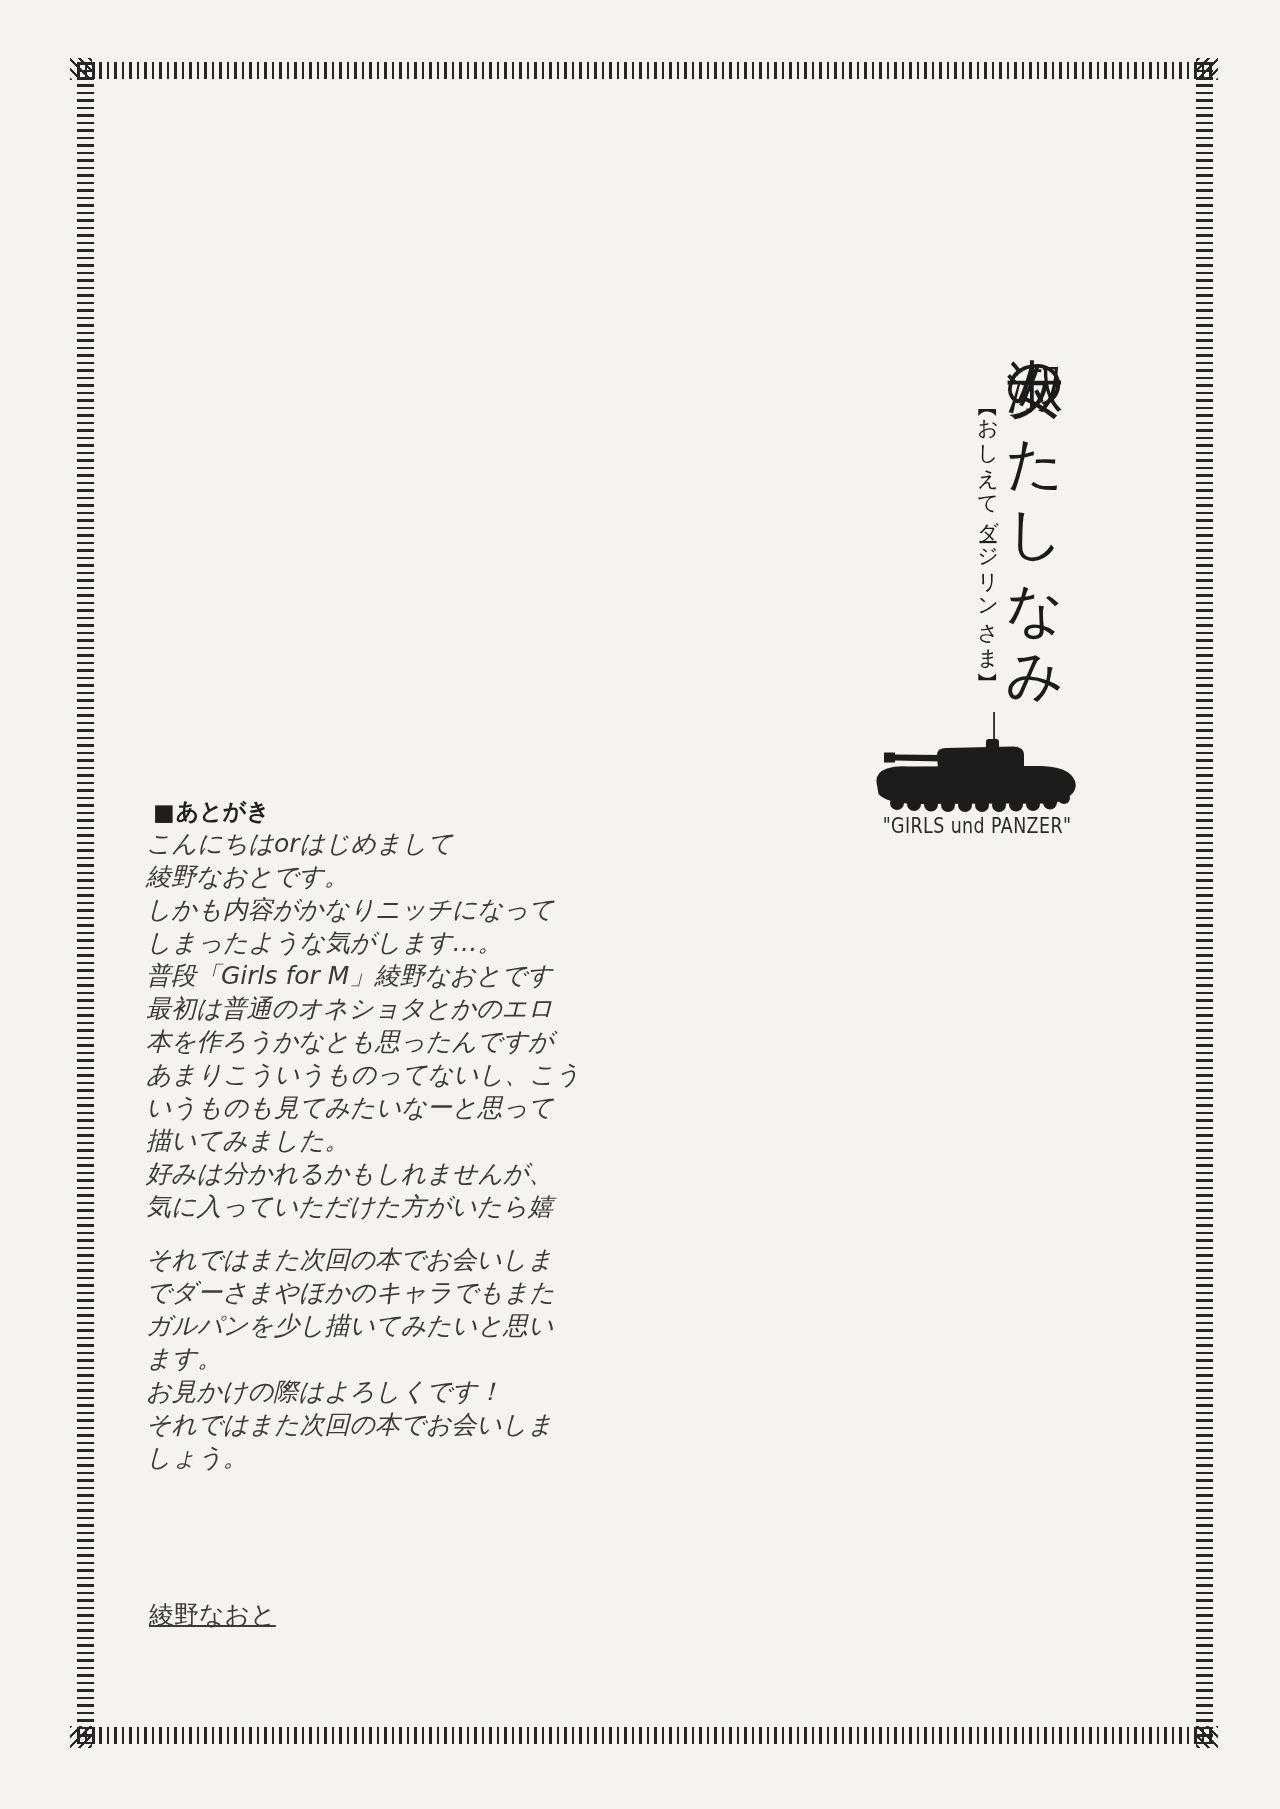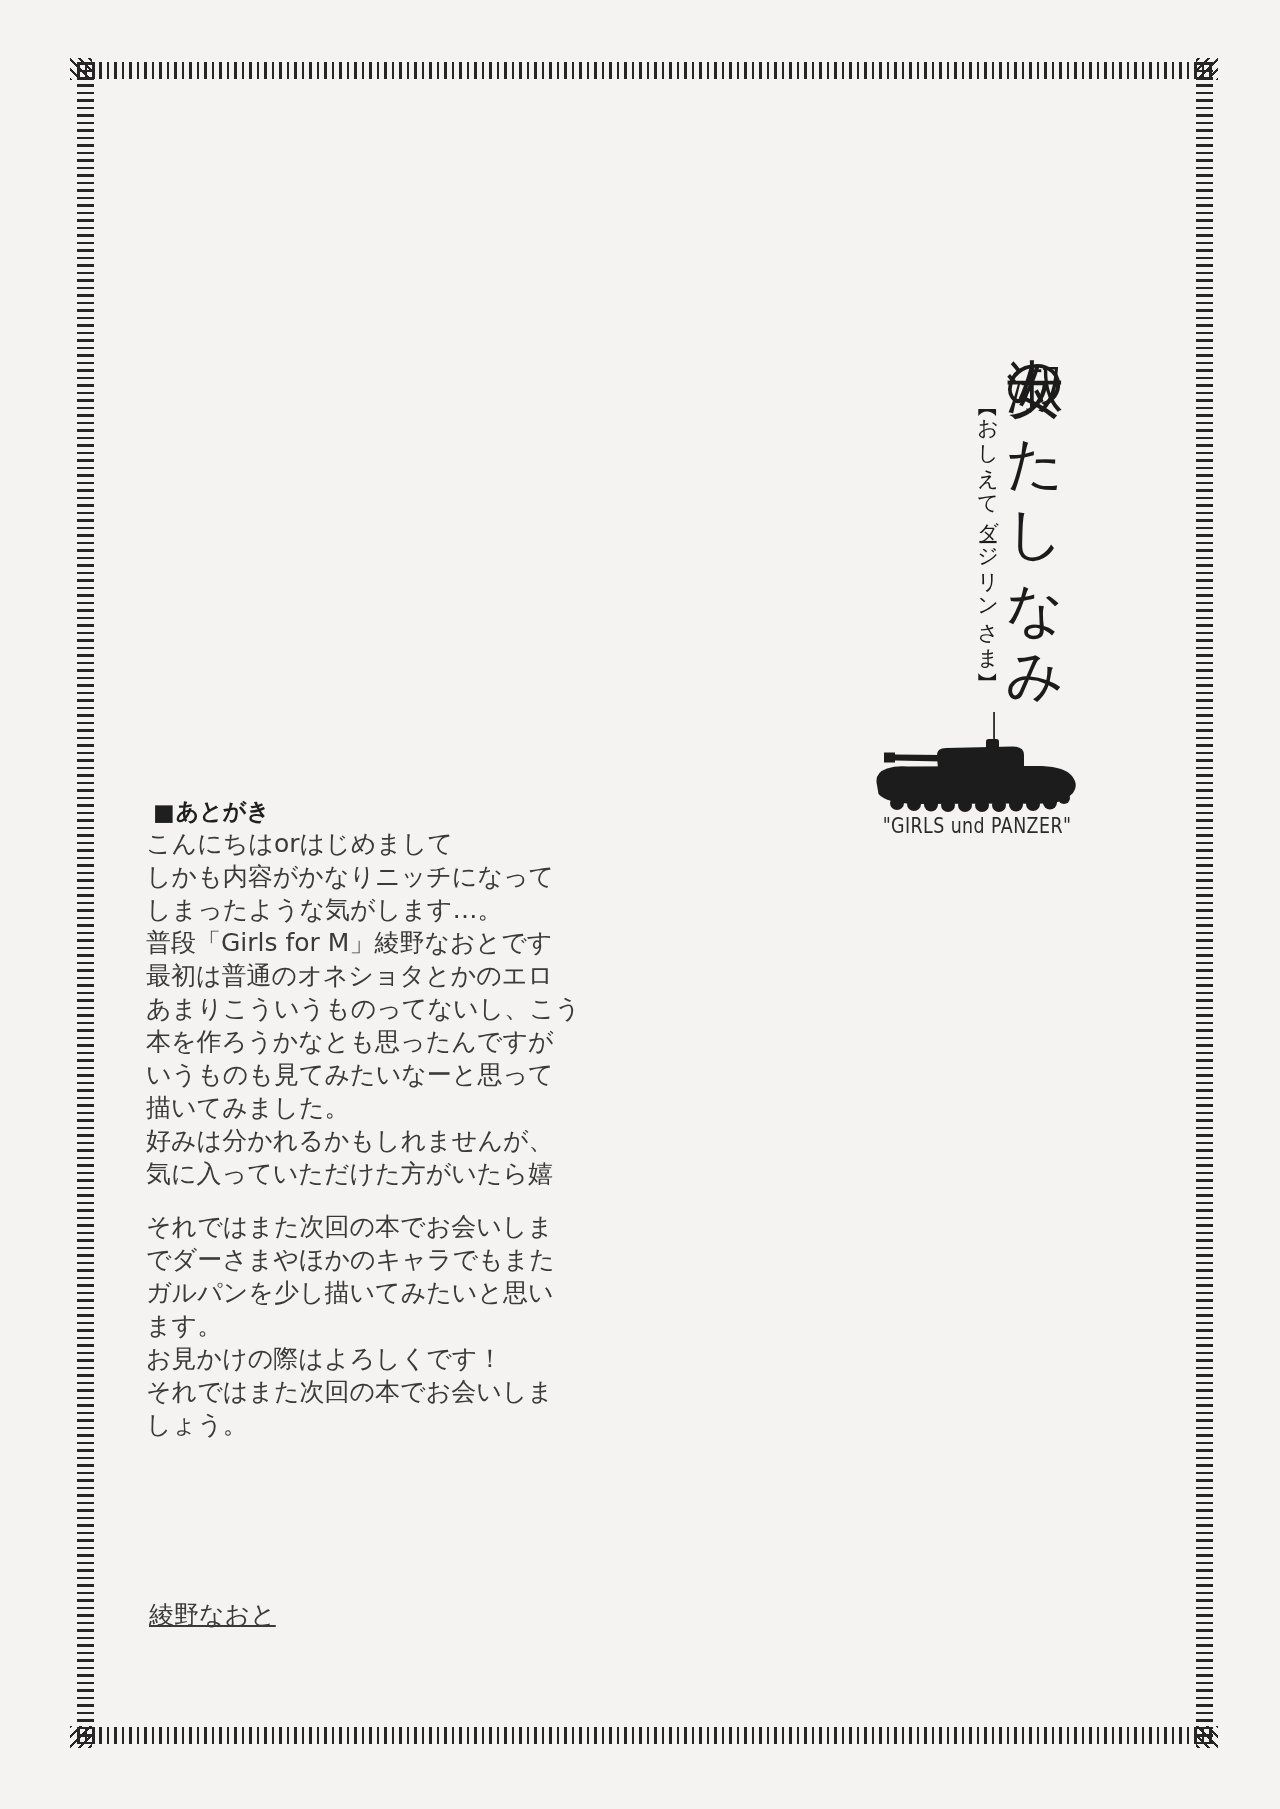--- a/index.html
+++ b/index.html
@@ -114,20 +114,21 @@
     top: 827px;
     width: 470px;
     font-size: 25px;
     color: #3a3a3a;
   }
   .aft-line {
     height: 33px;
     line-height: 33px;
     white-space: nowrap;
     letter-spacing: 0px;
+    font-style: italic;
   }
   .aft-line.gap { height: 20px; }
   .signature {
     position: absolute;
     left: 149px;
     top: 1598px;
     font-size: 25px;
     color: #3a3a3a;
     white-space: nowrap;
     text-decoration: underline;
@@ -180,26 +181,27 @@
   </div>
   <div class="tank-caption">"GIRLS und PANZER"</div>
 
   <div class="aft-heading">
     <span class="bullet">■</span>
     <span>あとがき</span>
   </div>
 
   <div class="aft-lines">
     <div class="aft-line">こんにちはorはじめまして</div>
+    <div class="aft-line">綾野なおとです。</div>
     <div class="aft-line">しかも内容がかなりニッチになって</div>
     <div class="aft-line">しまったような気がします…。</div>
     <div class="aft-line">普段「Girls for M」綾野なおとです</div>
     <div class="aft-line">最初は普通のオネショタとかのエロ</div>
+    <div class="aft-line">本を作ろうかなとも思ったんですが</div>
     <div class="aft-line">あまりこういうものってないし、こう</div>
-    <div class="aft-line">本を作ろうかなとも思ったんですが</div>
     <div class="aft-line">いうものも見てみたいなーと思って</div>
     <div class="aft-line">描いてみました。</div>
     <div class="aft-line">好みは分かれるかもしれませんが、</div>
     <div class="aft-line">気に入っていただけた方がいたら嬉</div>
     <div class="aft-line gap"></div>
     <div class="aft-line">それではまた次回の本でお会いしま</div>
     <div class="aft-line">でダーさまやほかのキャラでもまた</div>
     <div class="aft-line">ガルパンを少し描いてみたいと思い</div>
     <div class="aft-line">ます。</div>
     <div class="aft-line">お見かけの際はよろしくです！</div>

